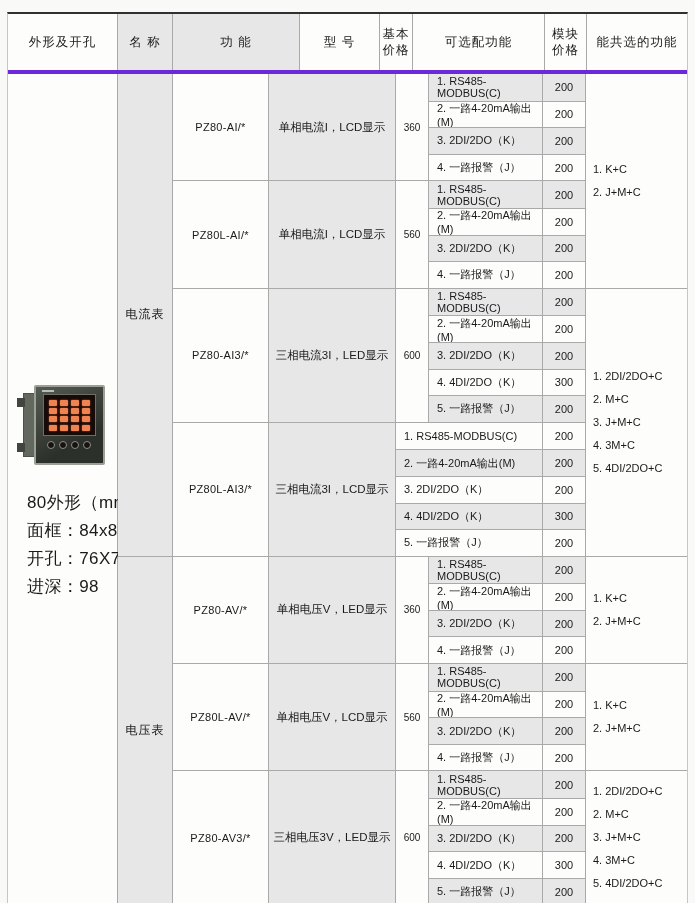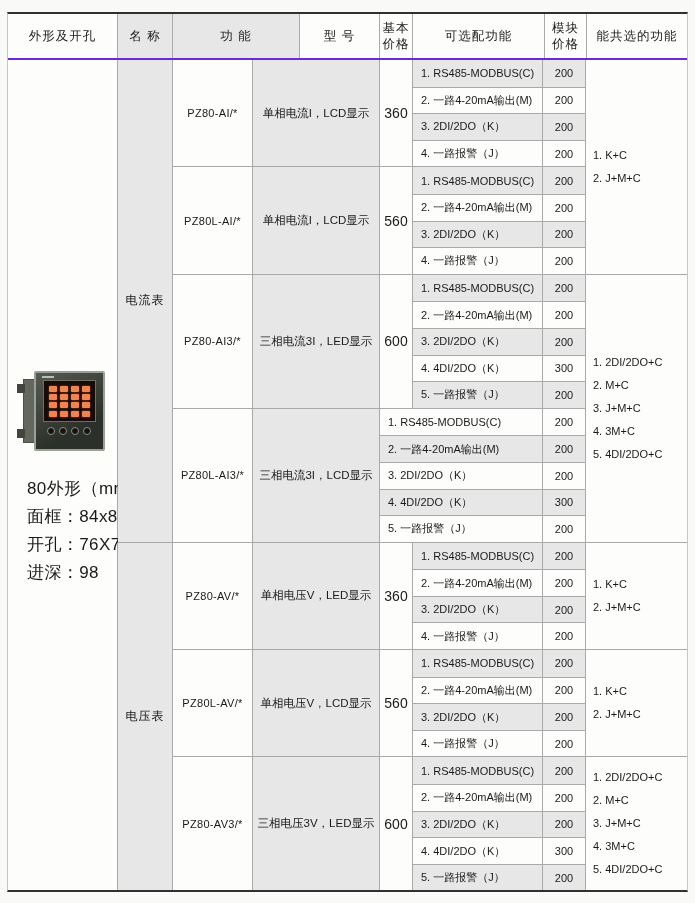--- a/index.html
+++ b/index.html
@@ -11,21 +11,21 @@
     color: #1a1a1a;
   }
   .price-table {
     position: absolute; left: 7px; top: 12px; width: 681px;
     border-top: 2px solid #303030; border-bottom: 2px solid #303030;
     border-left: 1px solid #c6c6c4; border-right: 1px solid #c6c6c4;
     background: #fdfdfc;
   }
   .cell { display: flex; align-items: center; justify-content: center; text-align: center; }
   
-  .header-row { display: flex; height: 46px; border-bottom: 2px solid #6d28d9; }
+  .header-row { display: flex; height: 60px; border-bottom: 4px solid #6d28d9; }
   .h-cell { font-size: 12.5px; letter-spacing: 1px; line-height: 16px; word-break: break-all; padding: 0 2px; }
   .h-cell { border-right: 1px solid #a9a9a9; }
   .h-cell:last-child { border-right: none; }
   .h-cell.gray { background: #e7e7e7; }
   .w-c1 { width: 110px; } .w-c2 { width: 55px; } .w-c3 { width: 80px; }
   .w-c4 { width: 127px; } .w-c5 { width: 33px; } .w-c6 { width: 132px; }
   .w-c7 { width: 42px; } .w-c8 { flex: 1; }
   
   .body-row { display: flex; }
   .col1 {
@@ -35,23 +35,23 @@
   .cats { flex: 1; display: flex; flex-direction: column; }
   .cat-row { display: flex; }
   .cat-row + .cat-row { border-top: 1px solid #a9a9a9; }
   .name-cell { width: 55px; border-right: 1px solid #a9a9a9; background: #e7e7e7; font-size: 12px; letter-spacing: 1px; }
   .groups { flex: 1; display: flex; flex-direction: column; }
   .group-row { display: flex; }
   .group-row + .group-row { border-top: 1px solid #a9a9a9; }
   .sections { flex: 1; display: flex; flex-direction: column; }
   .section-row { display: flex; }
   .section-row + .section-row { border-top: 1px solid #a9a9a9; }
-  .model-cell { width: 80px; border-right: 1px solid #a9a9a9; font-size: 11px; letter-spacing: 0.3px; }
+  .model-cell { width: 96px; border-right: 1px solid #a9a9a9; font-size: 11px; letter-spacing: 0.3px; }
   .func-cell  { width: 127px; border-right: 1px solid #a9a9a9; background: #e7e7e7; font-size: 11.5px; padding: 0 3px; }
-  .bprice-cell{ width: 33px; border-right: 1px solid #a9a9a9; font-size: 14px; }
+  .bprice-cell{ width: 33px; border-right: 1px solid #a9a9a9; font-size: 10px; }
   .opts { flex: 1; display: flex; flex-direction: column; }
   .opt-row { display: flex; height: 26.6px; }
   .opt-row + .opt-row { border-top: 1px solid #a9a9a9; }
   .opt-label { flex: 1; justify-content: flex-start; text-align: left; padding-left: 8px; border-right: 1px solid #a9a9a9; font-size: 11px; }
   .opt-price { width: 42px; font-size: 11px; }
   .opt-row.shade .opt-label, .opt-row.shade .opt-price { background: #e7e7e7; }
   .shared-cell {
     width: 102px; border-left: 1px solid #a9a9a9;
     display: flex; flex-direction: column; align-items: flex-start; justify-content: center;
     padding-left: 7px; font-size: 11px;

